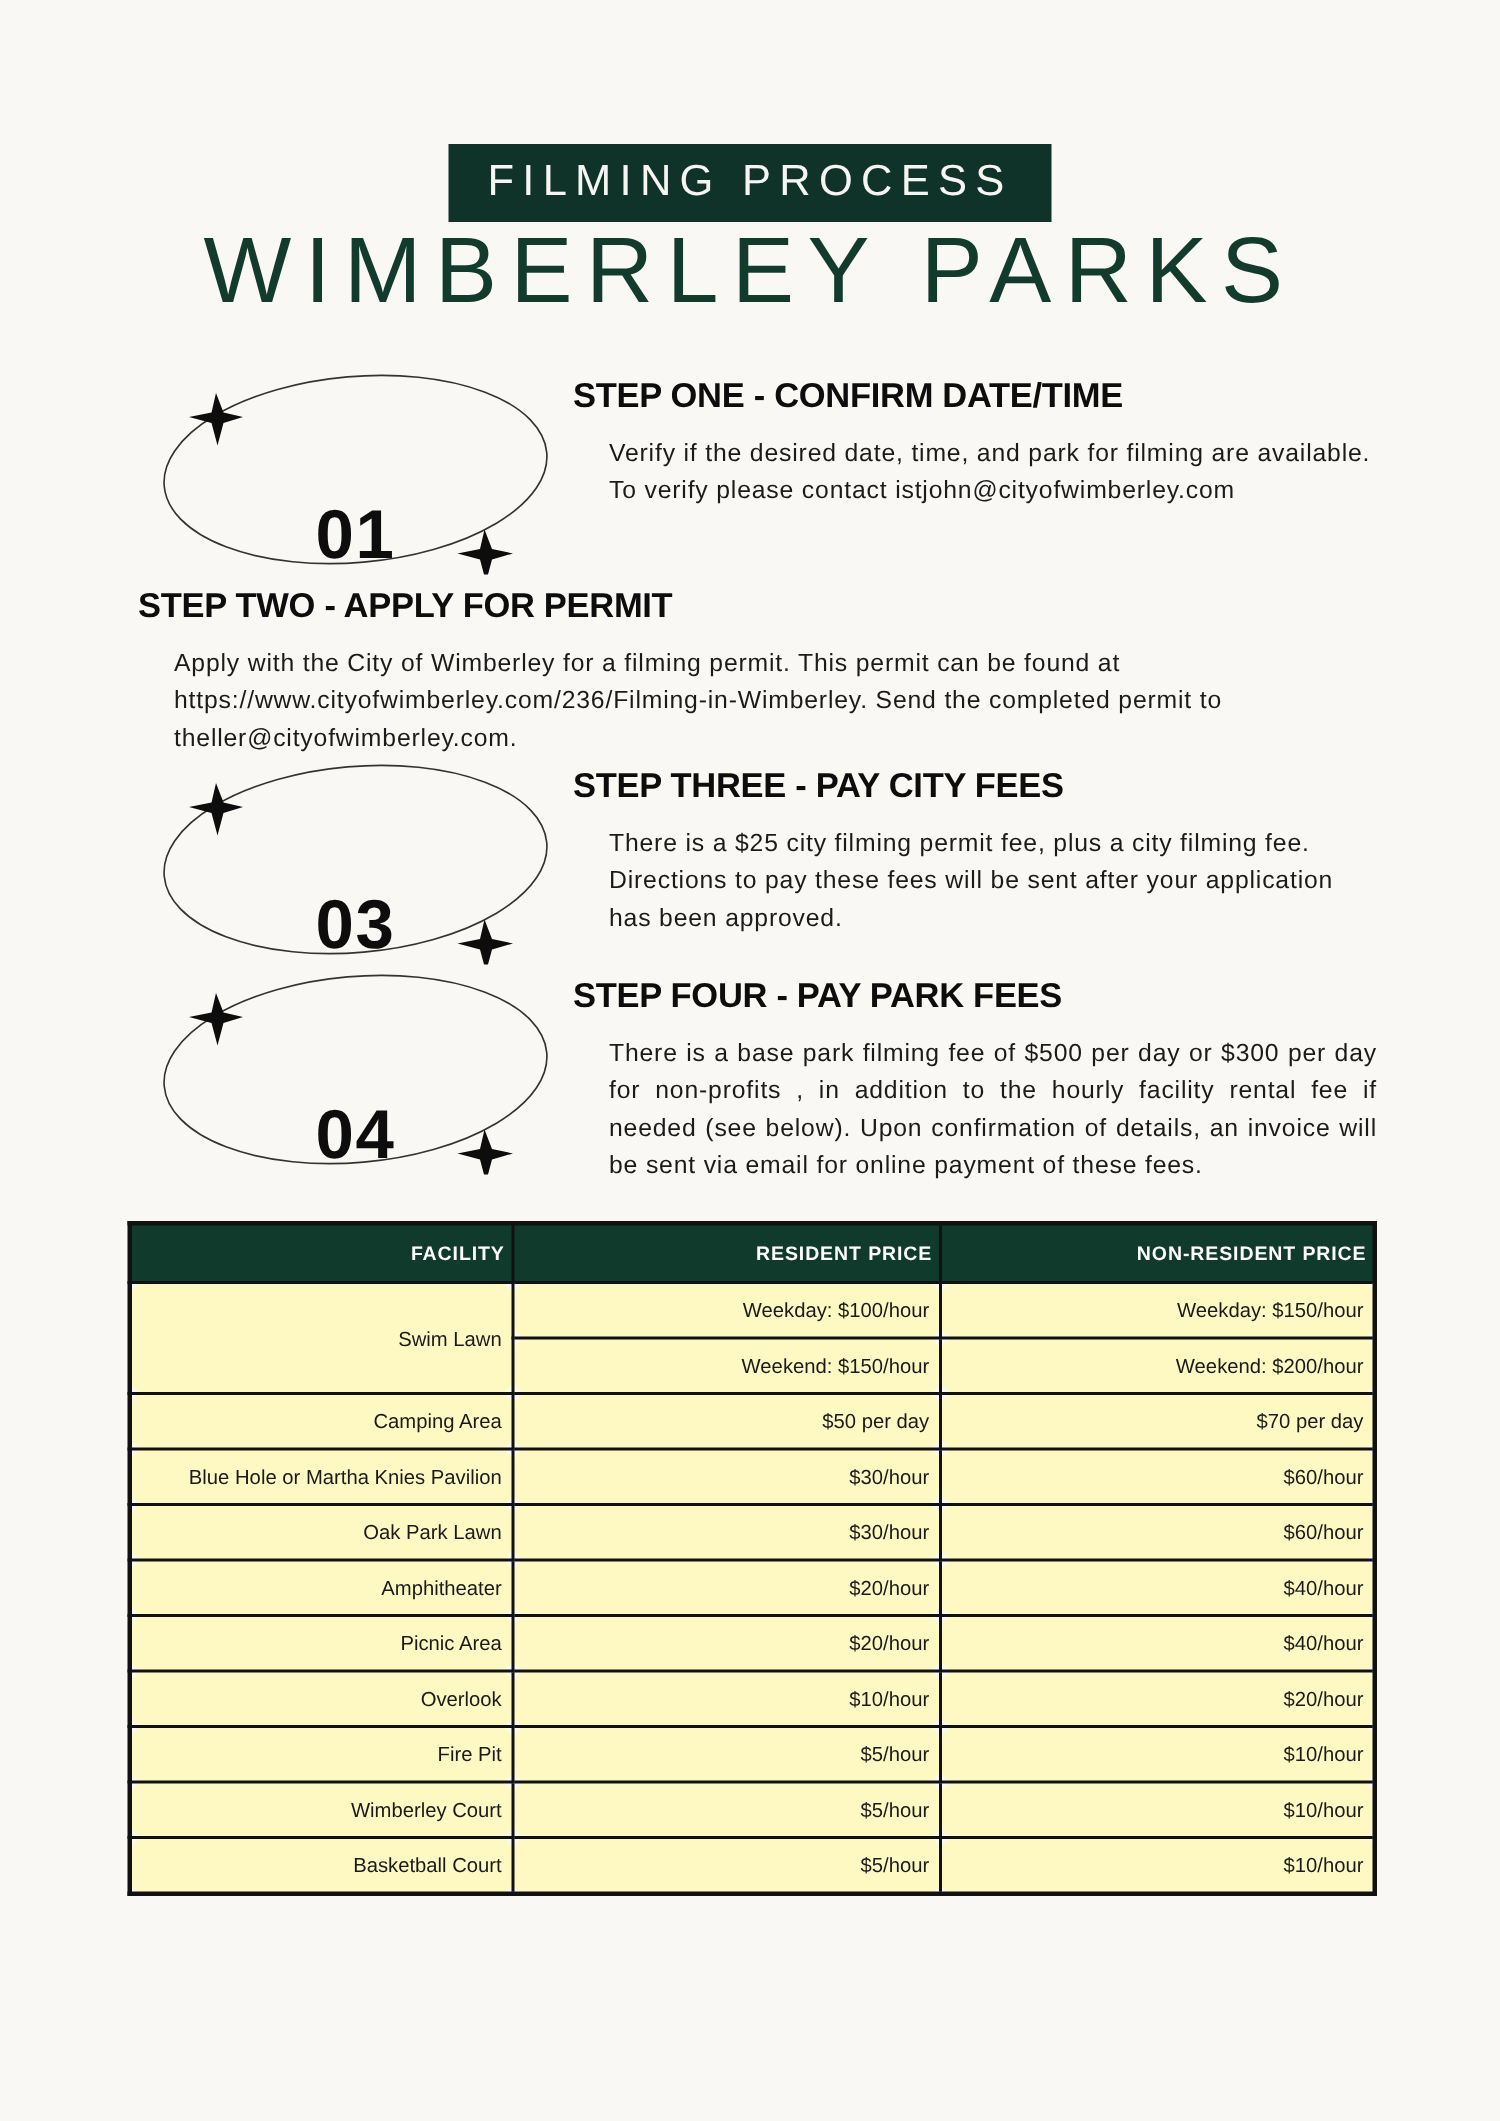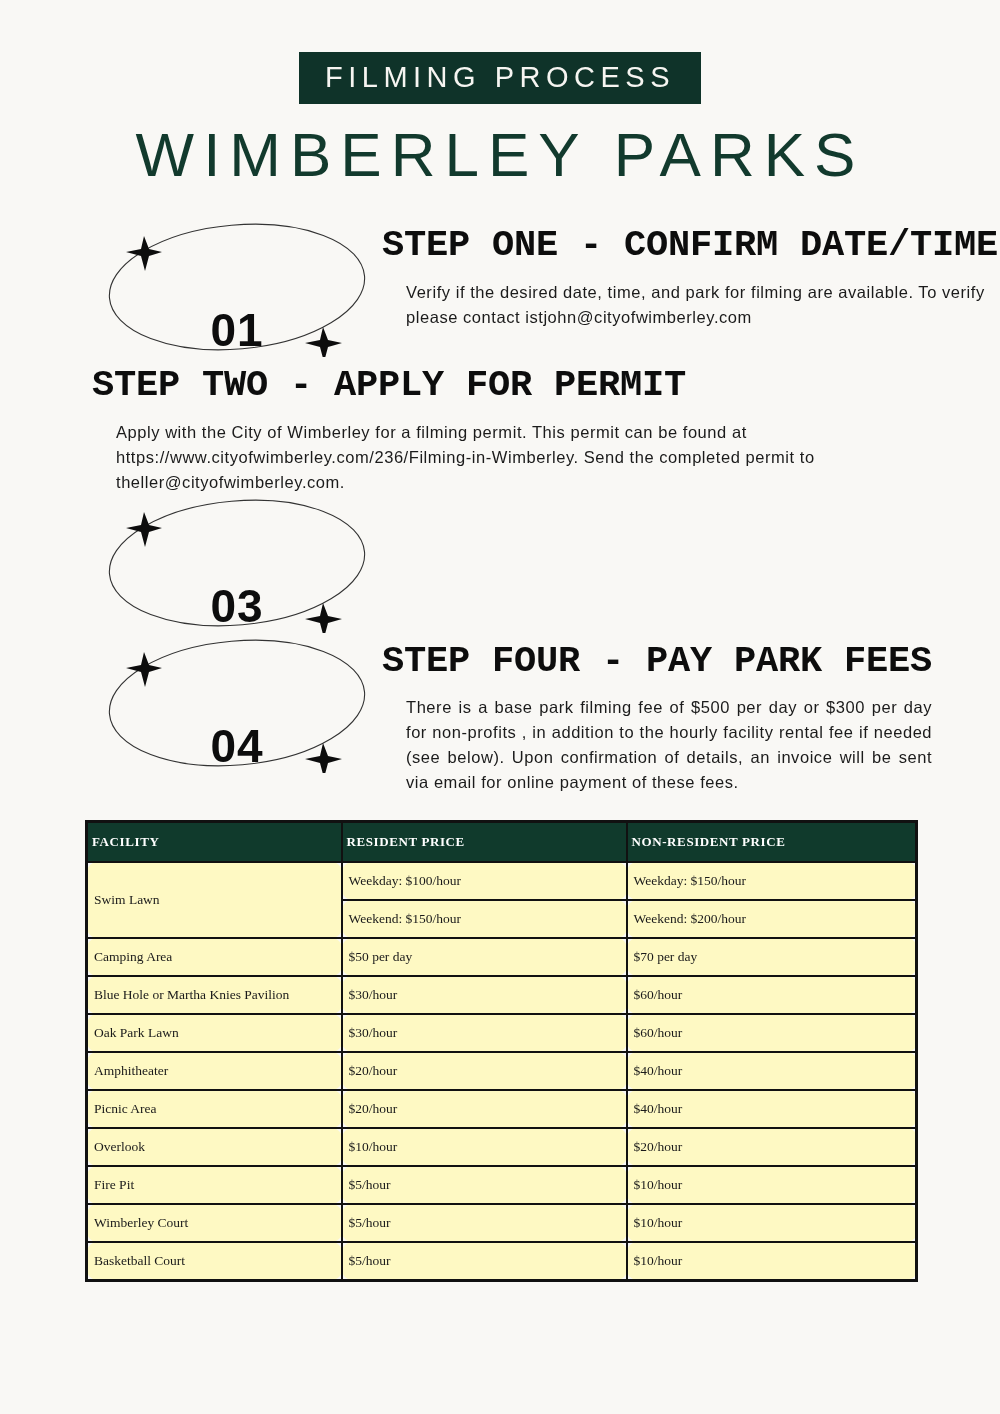--- a/index.html
+++ b/index.html
@@ -20,24 +20,24 @@
   .eyebrow-band {
     display: inline-block;
     background: #0f3329;
     color: #f6f5f1;
     padding: 11px 26px 12px 26px;
     font-size: 29px;
     font-weight: 400;
     letter-spacing: 5.5px;
     line-height: 1;
     font-family: "Liberation Sans", sans-serif;
+    margin-top: 44px;
   }
 
   .main-title {
-    margin-top: 18px;
     color: #123a2d;
     font-size: 62px;
     font-weight: 400;
     letter-spacing: 9px;
     line-height: 1.05;
     font-family: "Liberation Sans", sans-serif;
   }
 
   
   .steps { margin-top: 30px; }
@@ -68,27 +68,27 @@
     font-size: 46px;
     font-weight: 700;
     letter-spacing: 1px;
     color: #0d0d0d;
     font-family: "Liberation Sans", sans-serif;
   }
 
   .step-text { flex: 1 1 auto; padding-top: 8px; }
 
   .step-heading {
-    font-size: 37px;
+    font-size: 23px;
     font-weight: 700;
     letter-spacing: -0.2px;
     color: #0d0d0d;
     line-height: 1.12;
     margin-bottom: 13px;
-    font-family: Liberation Mono, monospace;
+    font-family: Liberation Sans, sans-serif;
     white-space: nowrap;
   }
 
   .step-body {
     font-size: 16.5px;
     line-height: 1.52;
     letter-spacing: 0.55px;
     color: #1b1b1b;
     font-family: "Liberation Sans", sans-serif;
     margin-left: 24px;
@@ -107,22 +107,22 @@
   table.fee-table {
     width: 830px;
     border-collapse: collapse;
     table-layout: fixed;
     border: 3px solid #111111;
   }
 
   table.fee-table th,
   table.fee-table td {
     border: 2px solid #111111;
-    text-align: left;
-    font-family: Liberation Serif, serif;
+    text-align: right;
+    font-family: Liberation Sans, sans-serif;
   }
 
   table.fee-table thead th {
     background: #103a2c;
     color: #ffffff;
     font-size: 13px;
     font-weight: 700;
     letter-spacing: 0.6px;
     padding: 11px 4px 11px 4px;
     border-color: #111111;
@@ -176,20 +176,24 @@
 
   <div class="step-row s3">
     <div class="badge-wrap">
       <svg class="badge-svg" width="270" height="140" viewBox="0 0 270 140">
         <ellipse cx="135" cy="70" rx="128" ry="62" transform="rotate(-5 135 70)" fill="none" stroke="#333333" stroke-width="1.1"></ellipse>
         <path d="M 42 19 L 47 32 L 60 35 L 47 39 L 43 54 L 39 39 L 24 35 L 39 32 Z" fill="#0d0d0d"></path>
         <path d="M 221 110 L 226 123 L 240 126 L 226 130 L 222 145 L 218 130 L 203 126 L 218 123 Z" fill="#0d0d0d"></path>
       </svg>
       <div class="badge-num">03</div>
     </div>
+    <div class="step-text">
+      <div class="step-heading">STEP THREE - PAY CITY FEES</div>
+      <p class="step-body">There is a $25 city filming permit fee, plus a city filming fee. Directions to pay these fees will be sent after your application has been approved.</p>
+    </div>
   </div>
 
   <div class="step-row s4">
     <div class="badge-wrap">
       <svg class="badge-svg" width="270" height="140" viewBox="0 0 270 140">
         <ellipse cx="135" cy="70" rx="128" ry="62" transform="rotate(-5 135 70)" fill="none" stroke="#333333" stroke-width="1.1"></ellipse>
         <path d="M 42 19 L 47 32 L 60 35 L 47 39 L 43 54 L 39 39 L 24 35 L 39 32 Z" fill="#0d0d0d"></path>
         <path d="M 221 110 L 226 123 L 240 126 L 226 130 L 222 145 L 218 130 L 203 126 L 218 123 Z" fill="#0d0d0d"></path>
       </svg>
       <div class="badge-num">04</div>

